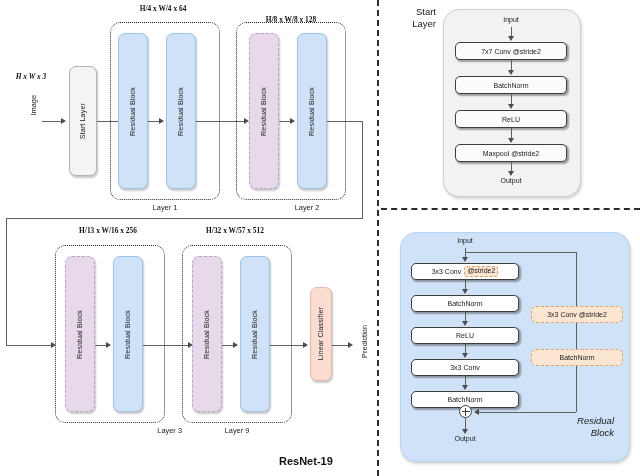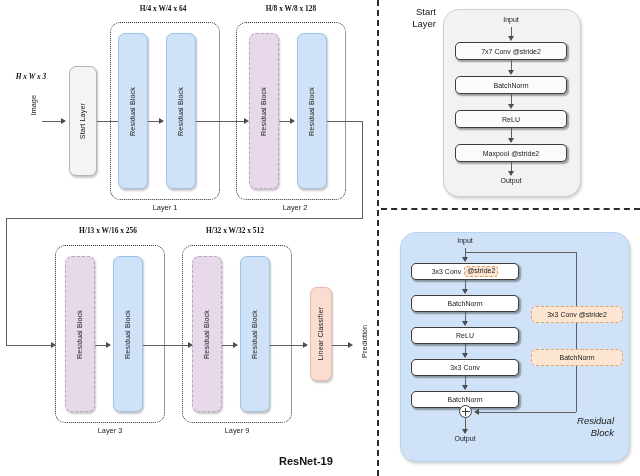--- a/index.html
+++ b/index.html
@@ -145,57 +145,57 @@
 </div>
 <div class="hline" style="left:148px;top:121px;width:12px;"></div>
 <div class="arrowR" style="left:159px;top:118px;"></div>
 <div class="rbox blueblk" style="left:166px;top:33px;width:30px;height:156px;">
   <span class="vtext">Residual Block</span>
 </div>
 
 <div class="hline" style="left:196px;top:121px;width:49px;"></div>
 <div class="arrowR" style="left:244px;top:118px;"></div>
 
-<div class="dimlabel" style="left:232px;top:4px;width:118px;">H/8 x W/8 x 128</div>
+<div class="dimlabel" style="left:232px;top:15px;width:118px;">H/8 x W/8 x 128</div>
 <div class="dotgroup" style="left:236px;top:22px;width:110px;height:178px;"></div>
-<div class="grouplabel" style="left:240px;top:203px;width:110px;">Layer 2</div>
+<div class="grouplabel" style="left:252px;top:203px;width:110px;">Layer 2</div>
 
 <div class="rbox purpblk" style="left:249px;top:33px;width:30px;height:156px;">
   <span class="vtext">Residual Block</span>
 </div>
 <div class="hline" style="left:279px;top:121px;width:12px;"></div>
 <div class="arrowR" style="left:290px;top:118px;"></div>
 <div class="rbox blueblk" style="left:297px;top:33px;width:30px;height:156px;">
   <span class="vtext">Residual Block</span>
 </div>
 
 <div class="hline" style="left:327px;top:121px;width:36px;"></div>
 <div class="vline" style="left:362px;top:121px;height:97px;"></div>
 <div class="hline" style="left:6px;top:218px;width:357px;"></div>
 <div class="vline" style="left:6px;top:218px;height:127px;"></div>
 <div class="hline" style="left:6px;top:345px;width:46px;"></div>
 <div class="arrowR" style="left:51px;top:342px;"></div>
 
 <div class="dimlabel" style="left:48px;top:226px;width:120px;">H/13 x W/16 x 256</div>
 <div class="dotgroup" style="left:55px;top:245px;width:110px;height:178px;"></div>
-<div class="grouplabel" style="left:55px;top:426px;width:110px;">Layer 3</div>
+<div class="grouplabel" style="left:72px;top:426px;width:110px;text-align:right;">Layer 3</div>
 
 <div class="rbox purpblk" style="left:65px;top:256px;width:30px;height:156px;">
   <span class="vtext">Residual Block</span>
 </div>
 <div class="hline" style="left:95px;top:345px;width:12px;"></div>
 <div class="arrowR" style="left:106px;top:342px;"></div>
 <div class="rbox blueblk" style="left:113px;top:256px;width:30px;height:156px;">
   <span class="vtext">Residual Block</span>
 </div>
 
 <div class="hline" style="left:143px;top:345px;width:46px;"></div>
 <div class="arrowR" style="left:188px;top:342px;"></div>
 
-<div class="dimlabel" style="left:175px;top:226px;width:120px;">H/32 x W/32 x 512</div>
+<div class="dimlabel" style="left:175px;top:226px;width:120px;">H/32 x W/57 x 512</div>
 <div class="dotgroup" style="left:182px;top:245px;width:110px;height:178px;"></div>
 <div class="grouplabel" style="left:182px;top:426px;width:110px;">Layer 9</div>
 
 <div class="rbox purpblk" style="left:192px;top:256px;width:30px;height:156px;">
   <span class="vtext">Residual Block</span>
 </div>
 <div class="hline" style="left:222px;top:345px;width:12px;"></div>
 <div class="arrowR" style="left:233px;top:342px;"></div>
 <div class="rbox blueblk" style="left:240px;top:256px;width:30px;height:156px;">
   <span class="vtext">Residual Block</span>

